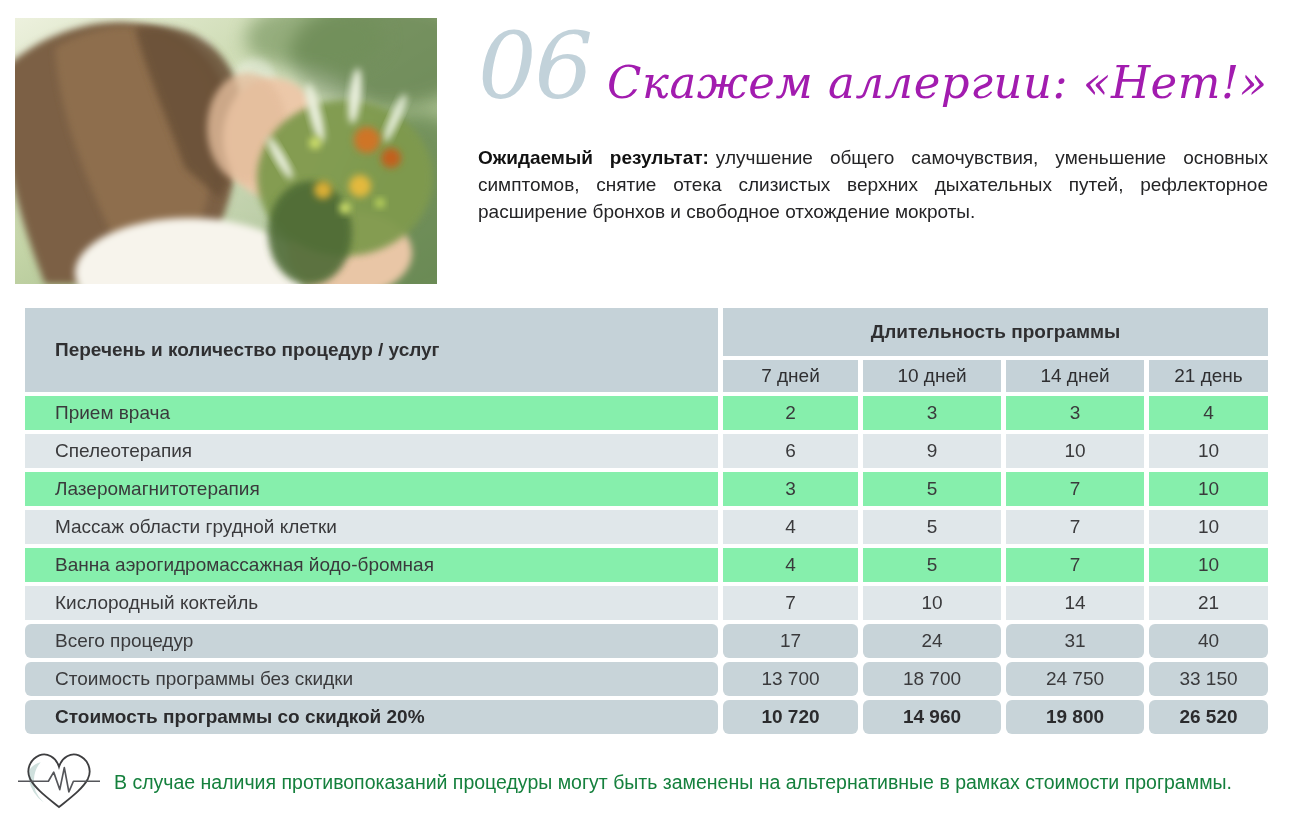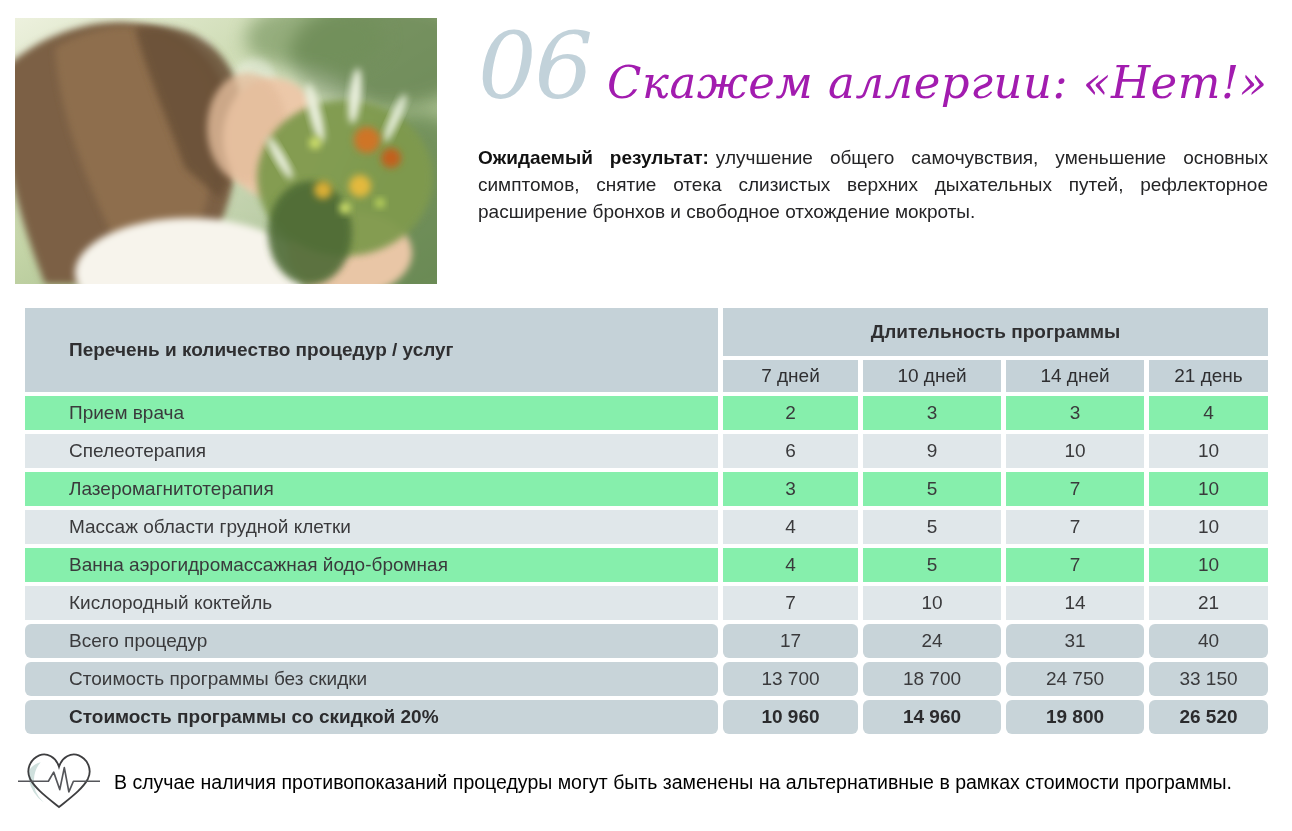--- a/index.html
+++ b/index.html
@@ -40,39 +40,39 @@
   
   .price-table{
     position:absolute;left:25px;top:308px;width:1243px;
     display:grid;
     grid-template-columns:693px 135px 138px 138px 119px;
     grid-template-rows:48px 32px repeat(9,34px);
     column-gap:5px;row-gap:4px;
     font-size:19px;color:#3a3a3c;
   }
   .cell{display:flex;align-items:center;justify-content:center;}
-  .cell.label{justify-content:flex-start;padding-left:44px;}
+  .cell.label{justify-content:flex-start;padding-left:30px;}
   .hdr-left{
     grid-column:1;grid-row:1 / 3;background:#c5d2d8;
     font-weight:bold;color:#2f2f31;
   }
   .hdr-group{grid-column:2 / 6;grid-row:1;background:#c5d2d8;font-weight:bold;color:#2f2f31;}
   .hdr-sub{grid-row:2;background:#c5d2d8;font-weight:normal;color:#2f2f31;}
   .row-light{background:#86efac;text-align:right;}
   .row-medium{background:#e0e7ea;}
   .row-dark{background:#c8d4d9;border-radius:6px;}
   .bold-cell{font-weight:bold;color:#2b2b2d;}
 
   
   .footnote{
     position:absolute;left:18px;top:748px;width:1260px;
     display:flex;align-items:center;gap:14px;
   }
   .heart-icon{flex:0 0 auto;width:82px;height:68px;}
-  .footnote-text{font-size:19.5px;color:#000000;line-height:26px;}
+  .footnote-text{font-size:19.5px;color:#15803d;line-height:26px;}
 </style>
 </head>
 <body>
 
 <div class="photo">
   <svg viewBox="0 0 422 266" preserveAspectRatio="none">
     <defs>
       <linearGradient id="bgGrad" x1="0" y1="0" x2="1" y2="1">
         <stop offset="0" stop-color="#edf1de"></stop>
         <stop offset="0.45" stop-color="#c3d4a6"></stop>
@@ -183,21 +183,21 @@
   <div class="cell row-dark">31</div>
   <div class="cell row-dark">40</div>
 
   <div class="cell label row-dark">Стоимость программы без скидки</div>
   <div class="cell row-dark">13 700</div>
   <div class="cell row-dark">18 700</div>
   <div class="cell row-dark">24 750</div>
   <div class="cell row-dark">33 150</div>
 
   <div class="cell label row-dark bold-cell">Стоимость программы со скидкой 20%</div>
-  <div class="cell row-dark bold-cell">10 960</div>
+  <div class="cell row-dark bold-cell">10 720</div>
   <div class="cell row-dark bold-cell">14 960</div>
   <div class="cell row-dark bold-cell">19 800</div>
   <div class="cell row-dark bold-cell">26 520</div>
 </div>
 
 <div class="footnote">
   <svg class="heart-icon" viewBox="0 0 108 84">
     <path d="M30,16 Q17,30 23,54 Q27,63 34,69 Q18,58 14,38 Q11,21 30,16 Z" fill="#cfe0dd"></path>
     <path d="M54,22 C50,9 38,3 28,7 C16,12 10,26 16,38 C23,51 38,62 54,75 C70,62 85,51 92,38 C98,26 92,12 80,7 C70,3 58,9 54,22 Z" fill="none" stroke="#3e3e40" stroke-width="2.4"></path>
     <polyline points="0,41 40,41 47,29 55,52 61,23 67,55 73,41 108,41" fill="none" stroke="#55565a" stroke-width="2.2" stroke-linejoin="round" stroke-linecap="round"></polyline>

